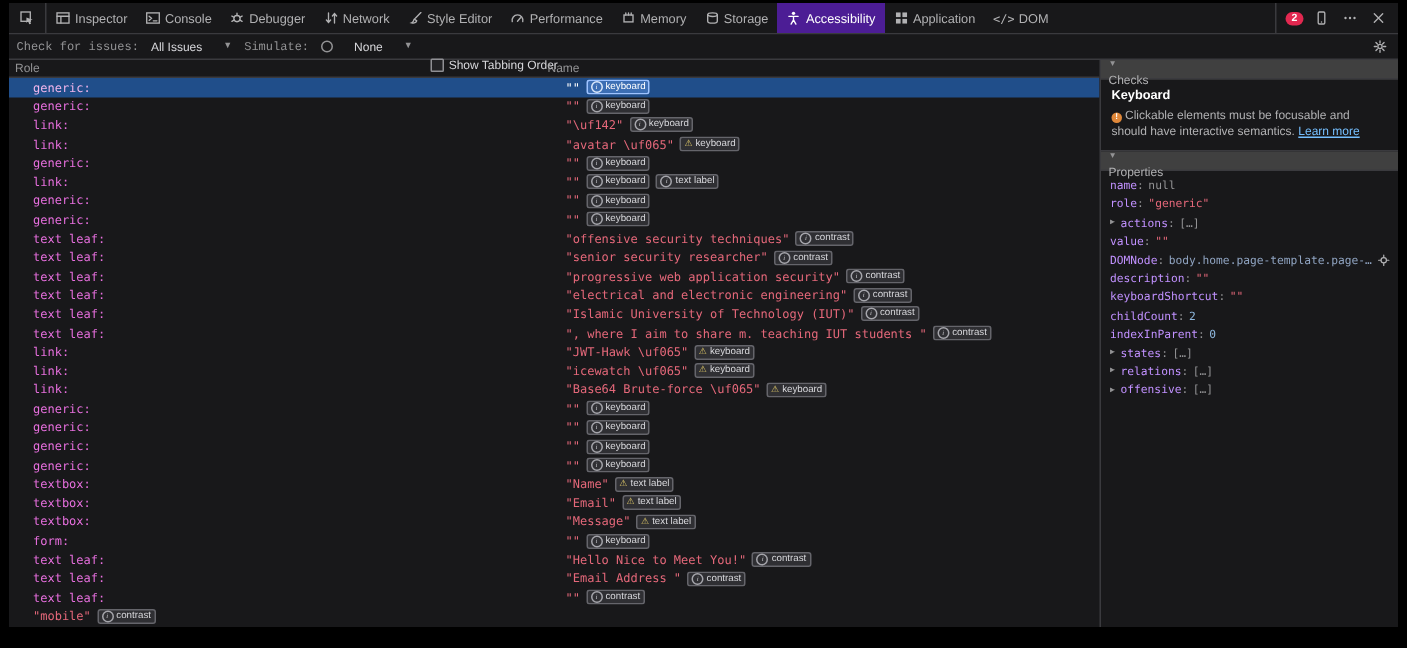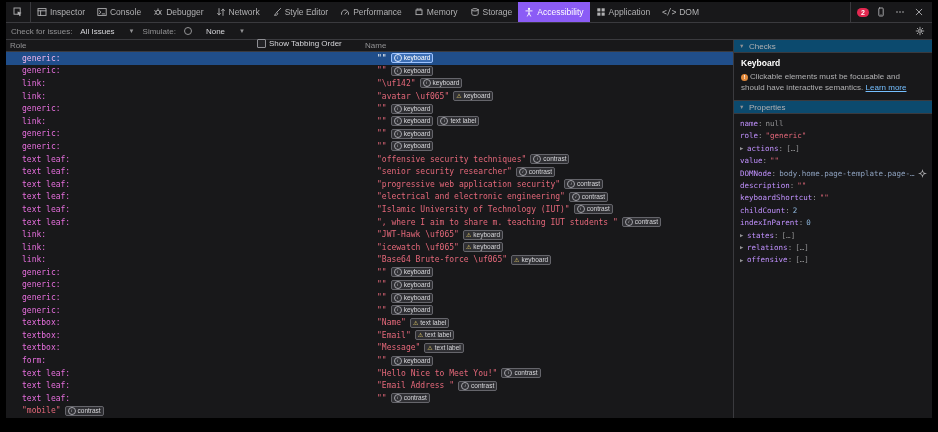--- a/index.html
+++ b/index.html
@@ -8,32 +8,32 @@
     font-family:"Liberation Sans",sans-serif;position:relative;
     -webkit-font-smoothing:antialiased;
   }
   .devtools{
     position:absolute;left:6px;top:2px;width:926px;height:416px;
     background:#18181a;display:flex;flex-direction:column;color:#b1b1b3;
   }
   
   .tabbar{height:20px;min-height:20px;display:flex;align-items:stretch;border-bottom:1px solid #3a3a3e;background:#18181a;font-size:8.5px;}
   .tab{display:flex;align-items:center;gap:3px;padding:0 6px;color:#b1b1b3;cursor:default;white-space:nowrap;}
-  .tab.active{background:#8b5cf6;color:#fff;}
+  .tab.active{background:#4c1d95;color:#fff;}
   .tab.picker{border-right:1px solid #3a3a3e;padding:0 7px;}
   .tabs{display:flex;align-items:stretch;flex:0 1 auto;overflow:hidden;}
   .tabbar-right{margin-left:auto;display:flex;align-items:center;gap:5px;padding:0 6px;border-left:1px solid #3a3a3e;}
   .err-badge{background:#e22850;color:#fff;border-radius:6px;min-width:8px;height:9px;font-size:7px;line-height:9px;text-align:center;padding:0 2px;font-weight:bold;}
   .tbtn{display:inline-flex;align-items:center;justify-content:center;width:14px;height:14px;color:#b1b1b3;}
   .icn{display:inline-flex;}
   .icn svg{width:10px;height:10px;display:block;}
   .icn.wide svg{width:14px;}
   
   .toolbar2{height:16px;min-height:16px;display:flex;align-items:center;gap:5px;padding:0 5px;border-bottom:1px solid #3a3a3e;font-size:8px;background:#18181a;}
-  .tlabel{color:#939395;}
+  .tlabel{color:#939395;font-family:Liberation Mono, monospace;}
   .dropdown{display:inline-flex;align-items:center;gap:14px;color:#d7d7db;padding:1px 3px;border-radius:2px;}
   .caret{font-size:6px;color:#939395;}
   .sim-ic{width:6px;height:6px;border:1px solid #939395;border-radius:50%;display:inline-block;}
   .check-wrap{display:inline-flex;align-items:center;gap:3px;margin-left:4px;color:#d7d7db;margin-top:24px;}
   .cb{width:7px;height:7px;border:1px solid #8f8f94;border-radius:1px;background:#222225;display:inline-block;}
   .spacer{flex:1;}
   
   .main{flex:1;display:flex;min-height:0;}
   .tree{width:727px;min-width:727px;display:flex;flex-direction:column;border-right:1px solid #3a3a3e;font-family:"DejaVu Sans Mono",monospace;font-size:8px;}
   .colheads{height:11px;min-height:11px;display:grid;grid-template-columns:355px 1fr;align-items:center;padding-left:4px;border-bottom:1px solid #3a3a3e;color:#939395;font-family:"Liberation Sans",sans-serif;font-size:8px;}
@@ -45,21 +45,21 @@
   .badge{display:inline-flex;align-items:center;gap:2px;border:1px solid #65656b;border-radius:2px;background:#2f2f33;color:#d7d7db;font-family:"Liberation Sans",sans-serif;font-size:6.5px;height:8px;line-height:8px;padding:0 2px;margin-left:4px;flex:none;}
   .ii{width:6px;height:6px;min-width:6px;border:1px solid #a5a5ab;border-radius:50%;font-size:4.5px;line-height:5.5px;text-align:center;color:#c9c9ce;font-family:"Liberation Serif",serif;font-style:italic;}
   .wicon{font-size:6px;color:#e8d06a;line-height:8px;}
   .row.sel{background:#204e8a;}
   .row.sel .role{color:#f0b6ec;}
   .row.sel .name-str{color:#fff;}
   .row.sel .badge{background:#3c6eb4;border-color:#9ec3ff;color:#fff;}
   .row.sel .ii{border-color:#dce9fb;color:#fff;}
   
   .sidebar{flex:1;display:flex;flex-direction:column;font-size:8px;background:#18181a;min-width:0;}
-  .sechead{height:12px;min-height:12px;background:#0c4a6e;border-bottom:1px solid #3a3a3e;display:flex;align-items:center;gap:3px;padding:0 5px;color:#b1b1b3;}
+  .sechead{height:12px;min-height:12px;background:#404040;border-bottom:1px solid #3a3a3e;display:flex;align-items:flex-start;gap:3px;padding:0 5px;color:#b1b1b3;flex-direction:column;}
   .twisty{font-size:5.5px;color:#939395;width:7px;display:inline-block;}
   .checks-body{padding:4px 7px 7px;border-bottom:1px solid #3a3a3e;}
   .kbd-head{color:#fff;font-weight:bold;font-size:8.5px;margin:1px 0 3px;}
   .msg{line-height:1.4;color:#b1b1b3;}
   .warn-circle{display:inline-block;width:7px;height:7px;min-width:7px;border-radius:50%;background:#e0883a;color:#fff;font-size:5.5px;line-height:7px;text-align:center;font-weight:bold;margin-right:2px;}
   .learn{color:#75bfff;text-decoration:underline;cursor:pointer;}
   #props{padding:3px 0;overflow:hidden;}
   .prop{height:12.4px;display:flex;align-items:center;padding:0 5px 0 6px;white-space:nowrap;font-family:"DejaVu Sans Mono",monospace;font-size:7.5px;}
   .pkey{color:#c191ff;}
   .pcolon{color:#939395;margin-right:3px;}

